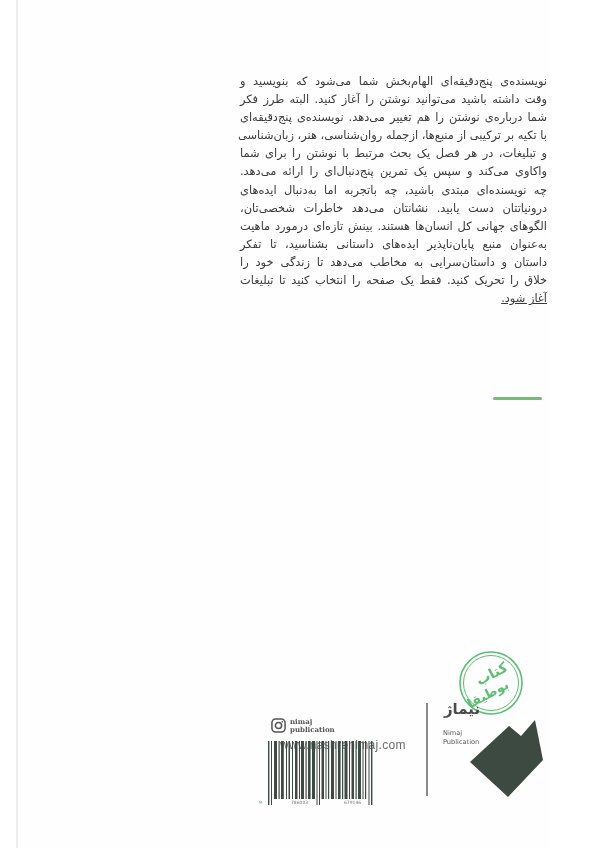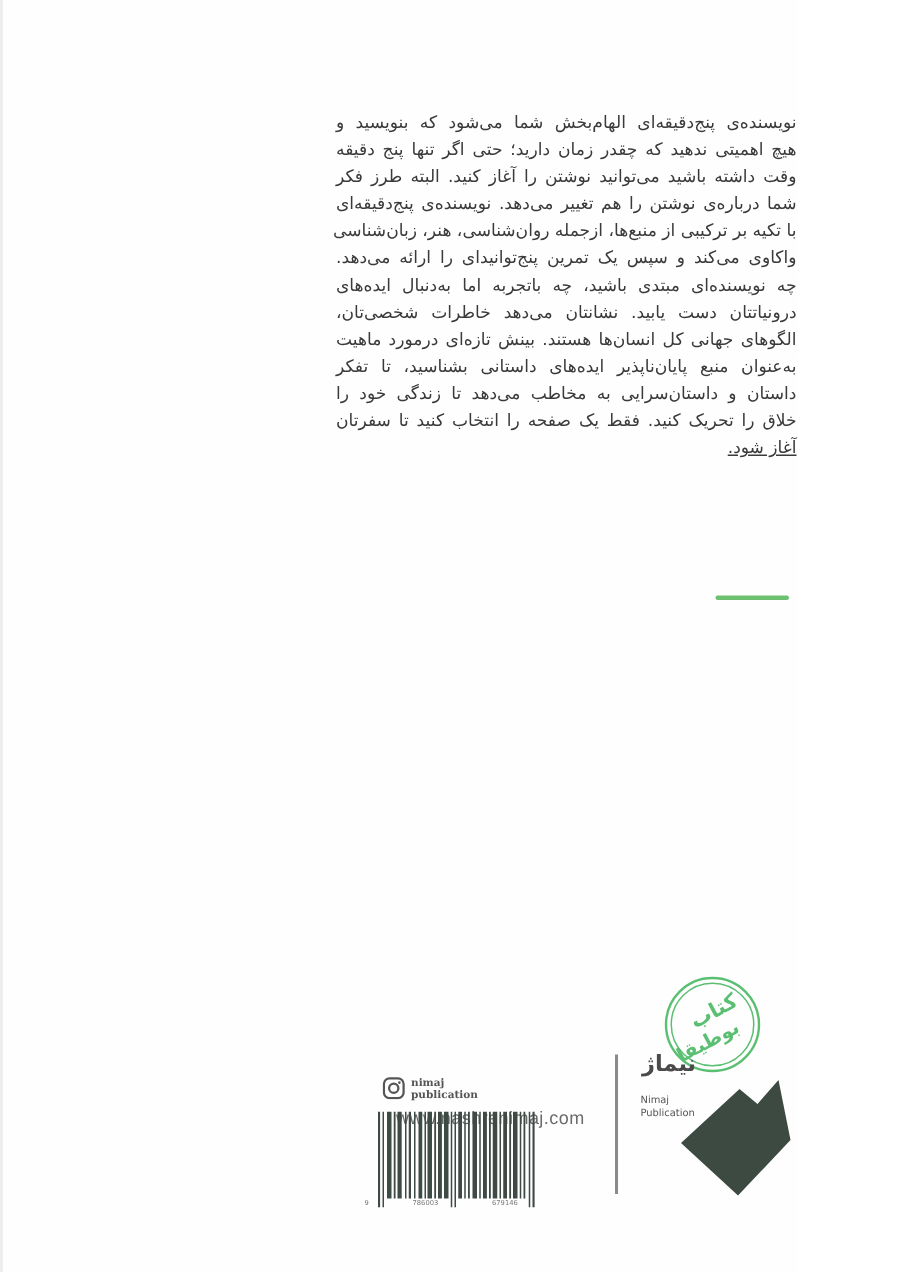--- a/index.html
+++ b/index.html
@@ -3,21 +3,21 @@
   <meta charset="utf-8">
   <style>
     * { margin: 0; padding: 0; box-sizing: border-box; }
     html, body {
       width: 600px; height: 848px; overflow: hidden;
       background: #ffffff;
     }
     body { position: relative; font-family: "DejaVu Sans", sans-serif; }
 
     .cover {
-      position: absolute; left: 0; top: 0; width: 532px; height: 848px;
+      position: absolute; left: 16px; top: 0; width: 532px; height: 848px;
       background: #fefefe;
       border-left: 2px solid #eceeed;
     }
 
     .blurb {
       position: absolute;
       left: 222px; top: 72px; width: 307px;
       direction: rtl; text-align: justify; text-align-last: right;
       font-family: "DejaVu Sans", sans-serif;
       font-size: 11.4px; line-height: 18.1px;
@@ -77,31 +77,31 @@
       position: absolute; left: 448px; top: 716px; width: 82px; height: 84px;
     }
   </style>
 </head>
 <body>
 
 <div class="cover">
 
   <div class="blurb">
     <span class="line">نویسنده‌ی پنج‌دقیقه‌ای الهام‌بخش شما می‌شود که بنویسید و</span>
-    <span class="line">هیچ اهمیتی ندهید که چقدر زمان دارید؛ حتی اگر تنها پنج دقیقه</span>
     <span class="line">وقت داشته باشید می‌توانید نوشتن را آغاز کنید. البته طرز فکر</span>
     <span class="line">شما درباره‌ی نوشتن را هم تغییر می‌دهد. نویسنده‌ی پنج‌دقیقه‌ای</span>
     <span class="line">با تکیه بر ترکیبی از منبع‌ها، ازجمله روان‌شناسی، هنر، زبان‌شناسی</span>
-    <span class="line">واکاوی می‌کند و سپس یک تمرین پنج‌توانید‌ای را ارائه می‌دهد.</span>
+    <span class="line">و تبلیغات، در هر فصل یک بحث مرتبط با نوشتن را برای شما</span>
+    <span class="line">واکاوی می‌کند و سپس یک تمرین پنج‌دنبال‌ای را ارائه می‌دهد.</span>
     <span class="line">چه نویسنده‌ای مبتدی باشید، چه باتجربه اما به‌دنبال ایده‌های</span>
     <span class="line">درونیاتتان دست یابید. نشانتان می‌دهد خاطرات شخصی‌تان،</span>
     <span class="line">الگوهای جهانی کل انسان‌ها هستند. بینش تازه‌ای درمورد ماهیت</span>
     <span class="line">به‌عنوان منبع پایان‌ناپذیر ایده‌های داستانی بشناسید، تا تفکر</span>
     <span class="line">داستان و داستان‌سرایی به مخاطب می‌دهد تا زندگی خود را</span>
-    <span class="line">خلاق را تحریک کنید. فقط یک صفحه را انتخاب کنید تا سفرتان</span>
+    <span class="line">خلاق را تحریک کنید. فقط یک صفحه را انتخاب کنید تا تبلیغات</span>
     <span class="line last">آغاز شود.</span>
   </div>
 
   <div class="accent-rule" style="background:#6cc070;"></div>
 
   <div class="website">www.nashrenimaj.com</div>
 
   <div class="insta">
     <svg class="insta-icon" viewBox="0 0 16 16">
       <rect x="1" y="1" width="14" height="14" rx="4" ry="4" fill="none" stroke="#555" stroke-width="1.6"></rect>

